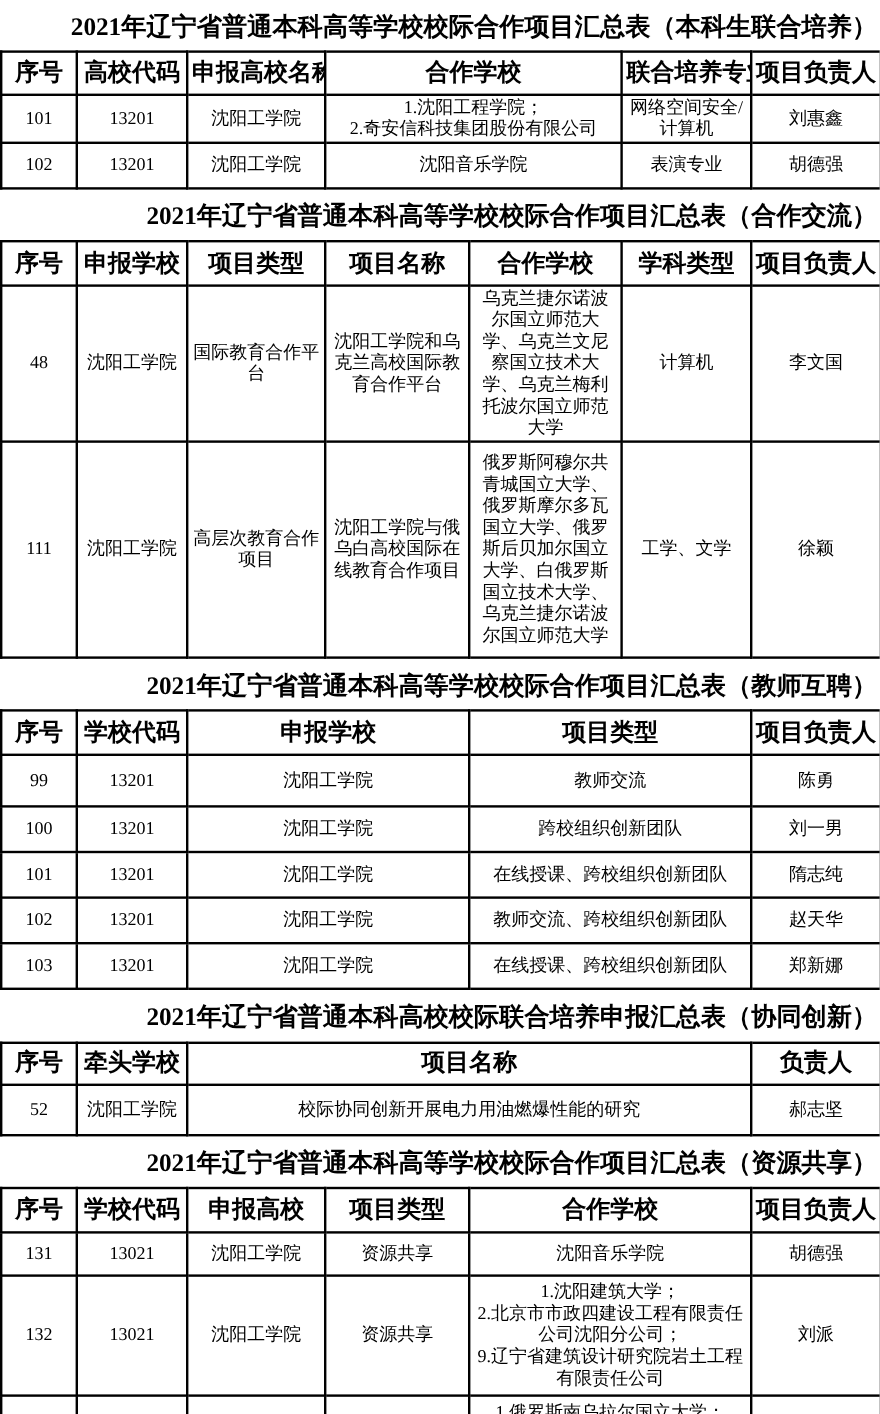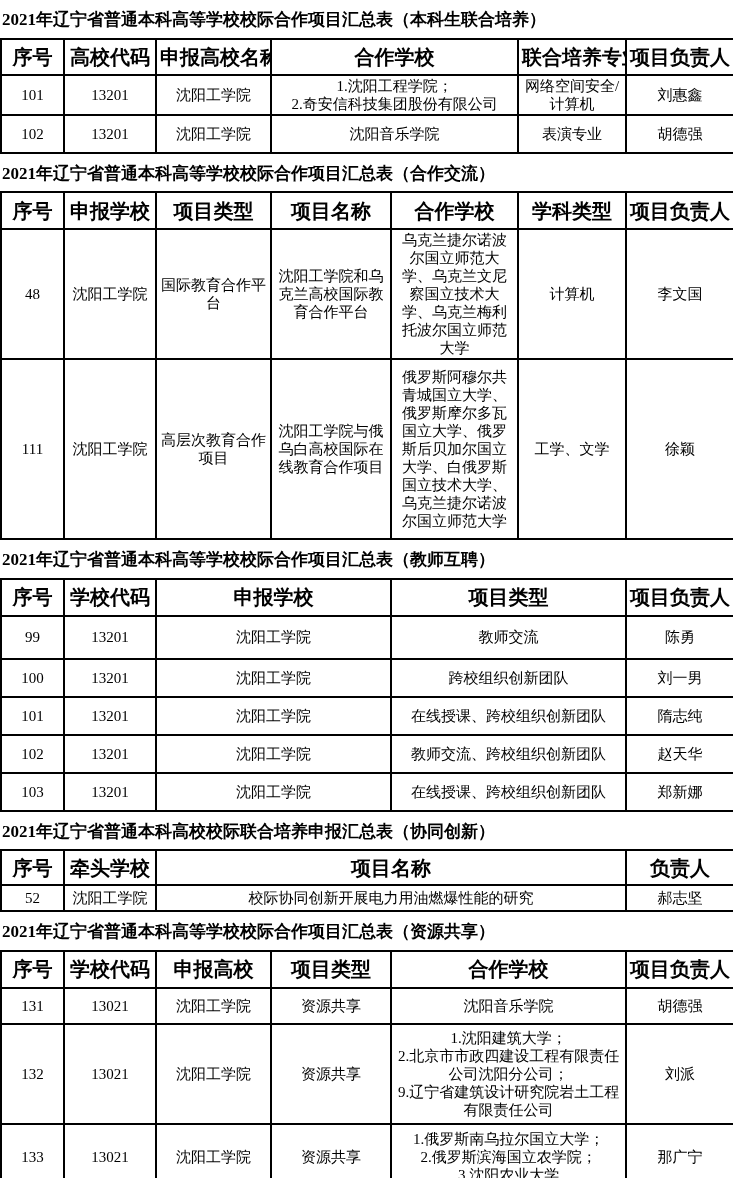--- a/index.html
+++ b/index.html
@@ -12,22 +12,22 @@
     width: 733px;
     font-family: "Liberation Serif", "DejaVu Serif", serif;
   }
   .doc {
     width: 733px;
     background: #ffffff;
   }
   .tbl-section { width: 733px; }
   .tbl-title {
     font-weight: bold;
-    font-size: 17px;
-    text-align: left;
+    font-size: 21px;
+    text-align: right;
     padding: 10px 2px 8px 2px;
     line-height: 1.15;
   }
   table.grid {
     border-collapse: collapse;
     table-layout: fixed;
     width: 733px;
   }
   table.grid th, table.grid td {
     border: 2px solid #000000;
@@ -210,21 +210,21 @@
           </colgroup>
           <thead>
             <tr style="height: 35px;">
               <th>序号</th>
               <th>牵头学校</th>
               <th>项目名称</th>
               <th>负责人</th>
             </tr>
           </thead>
           <tbody>
-            <tr style="height: 26px; margin-left: 12px;">
+            <tr style="height: 42px; margin-left: 12px;">
               <td>52</td>
               <td>沈阳工学院</td>
               <td>校际协同创新开展电力用油燃爆性能的研究</td>
               <td>郝志坚</td>
             </tr>
           </tbody>
         </table>
       </section>
       <section class="tbl-section">
         <div class="tbl-title">2021年辽宁省普通本科高等学校校际合作项目汇总表（资源共享）</div>

